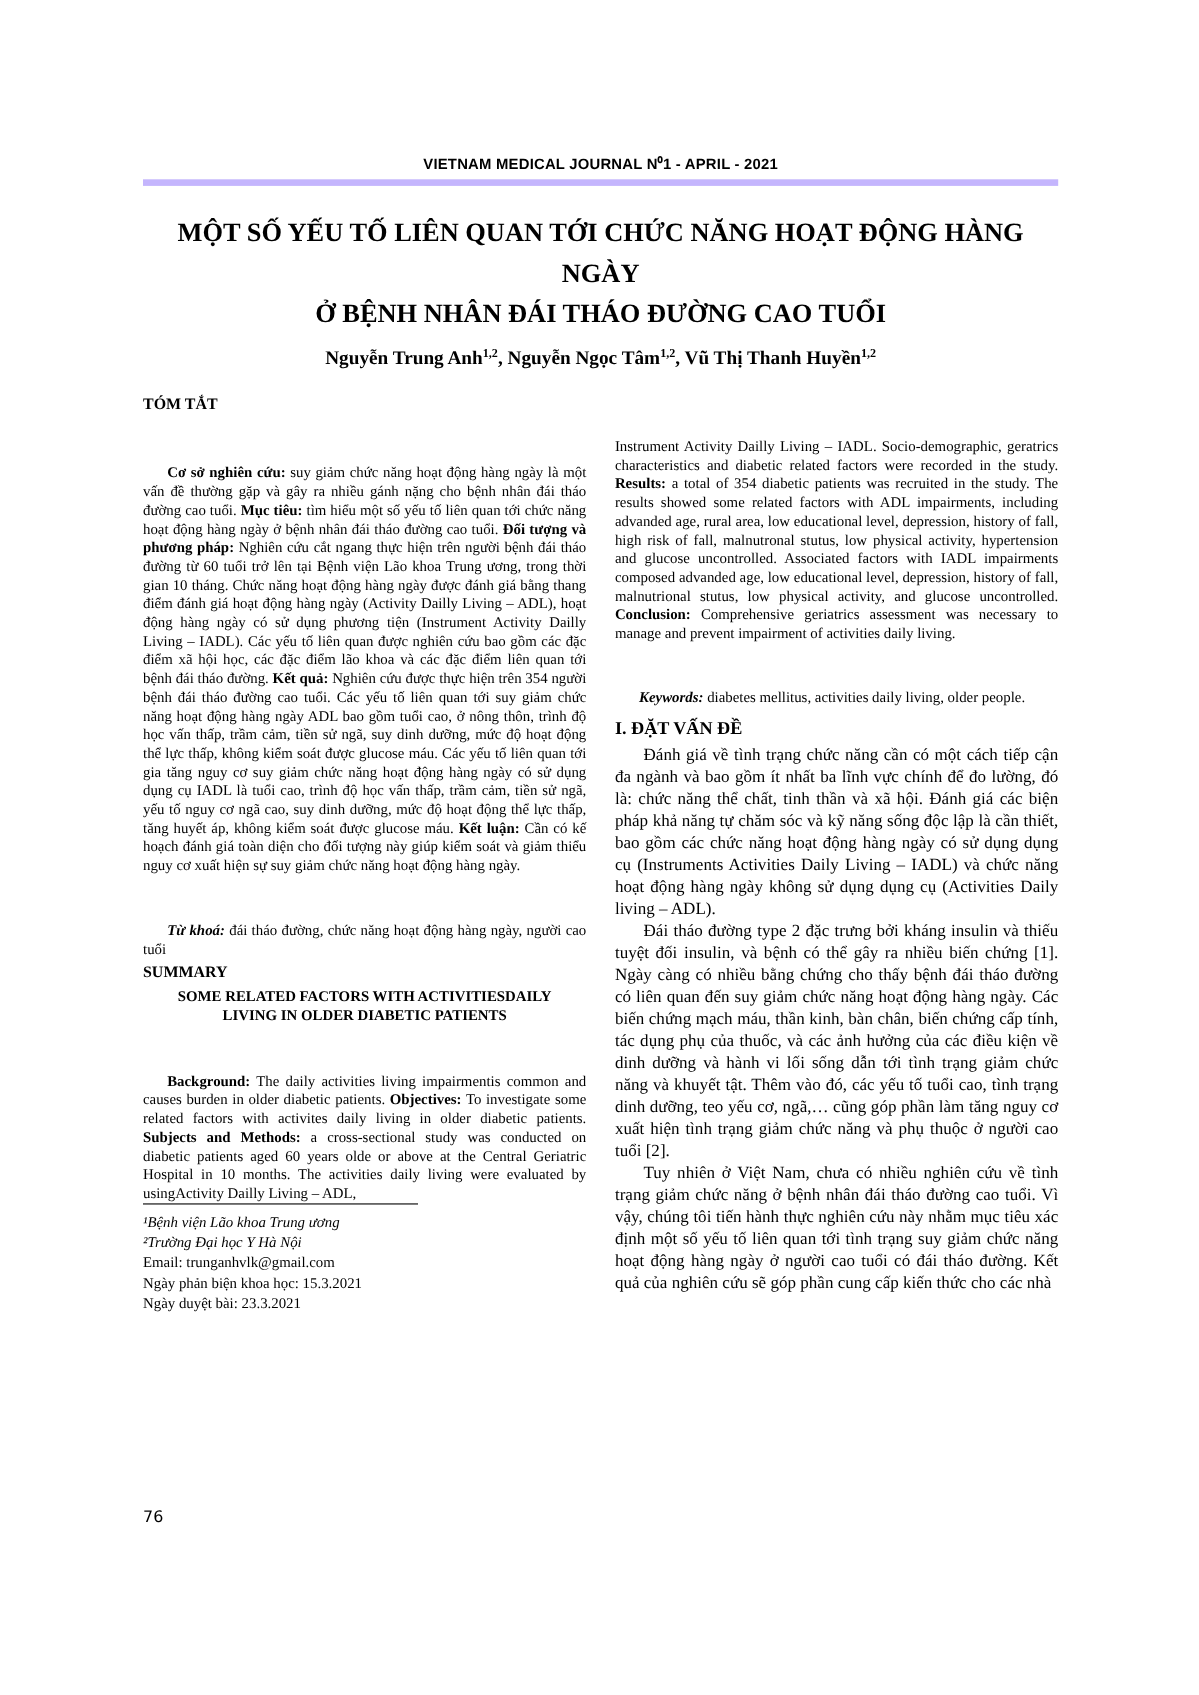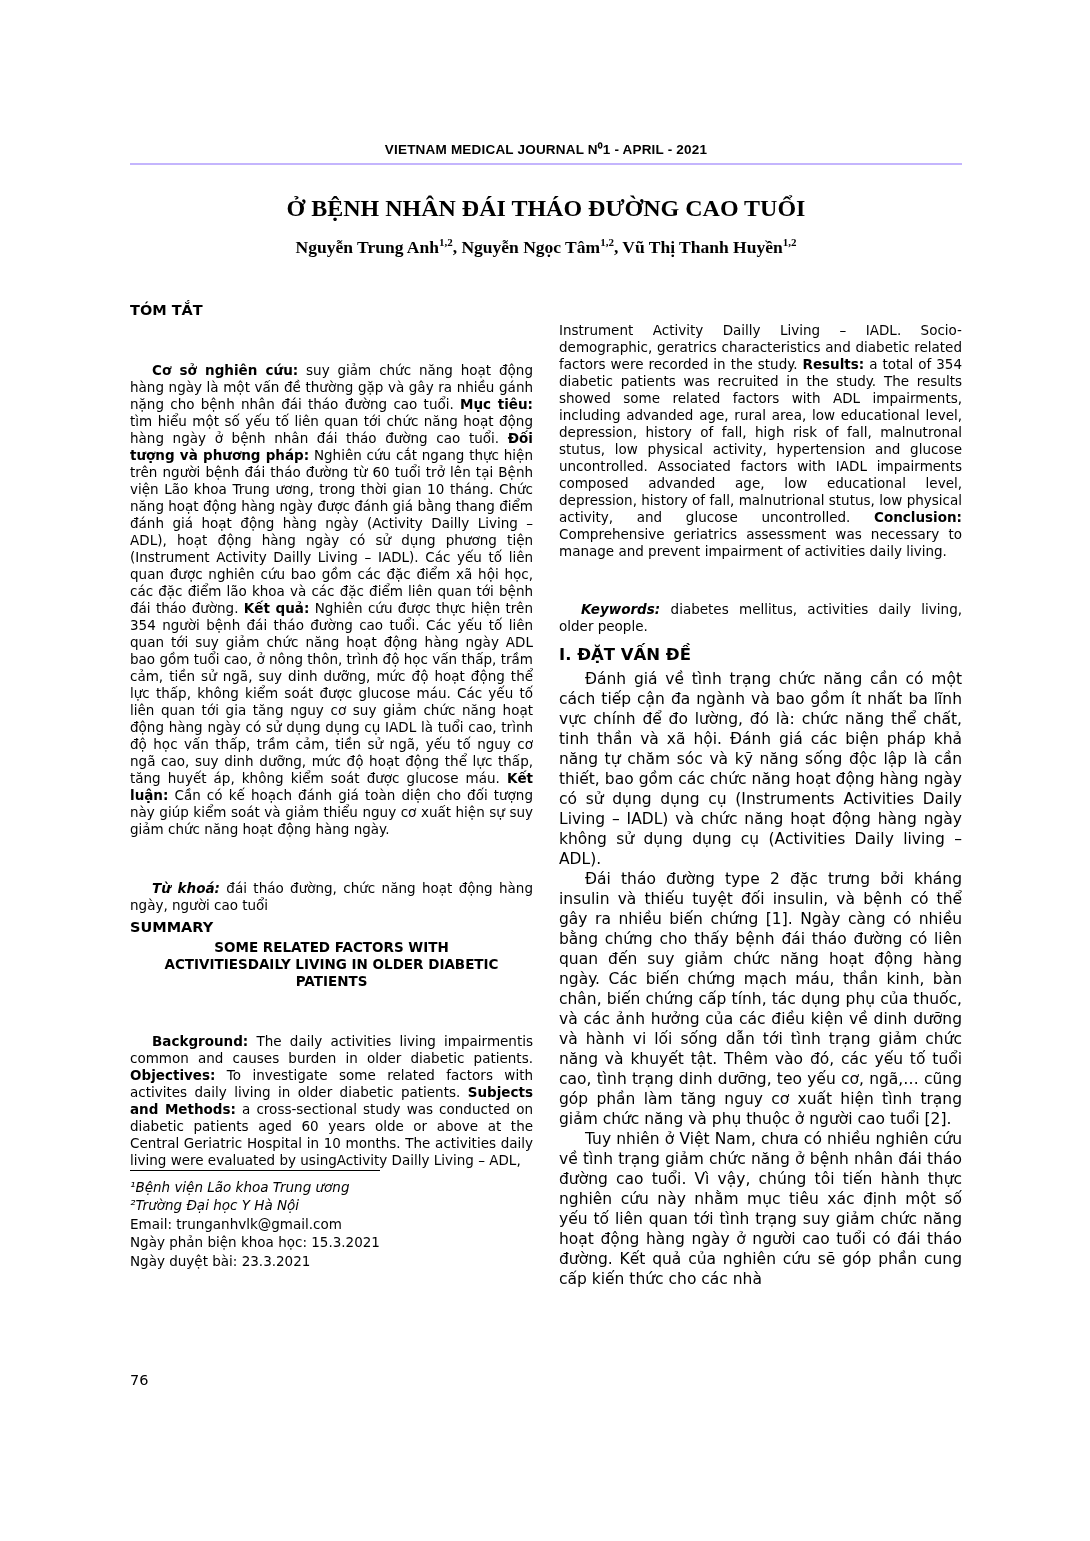--- a/index.html
+++ b/index.html
@@ -11,21 +11,21 @@
     -webkit-font-smoothing:antialiased;
   }
   .page {
     position:relative;
     width:1090px; min-height:1541px;
     padding:140px 128px 40px 130px;
     background:#fff;
   }
   .journal-header {
     text-align:center;
-    border-bottom:2px solid #c4b5fd;
+    border-bottom:6px solid #c4b5fd;
     padding-bottom:5px;
   }
   .journal-title {
     font-family:"Liberation Sans", sans-serif;
     font-weight:700; font-size:13.5px; letter-spacing:.2px;
   }
   .article-title {
     margin-top:25px;
     text-align:center;
     font-family:"Liberation Serif", serif;
@@ -36,21 +36,22 @@
   .authors-line {
     margin-top:10px;
     text-align:center;
     font-family:"Liberation Serif", serif;
     font-size:17.5px; font-weight:700;
   }
   .columns {
     display:flex; gap:26px;
     margin-top:20px;
     height:1014px;
-    align-items:center;
+    align-items:flex-start;
+    font-family:Liberation Serif, serif;
   }
   .col { width:404px; text-align:justify; }
   .col-left { display:flex; flex-direction:column; }
   .section-heading {
     font-size:14.5px; font-weight:700;
     text-align:left; margin:4px 0 3px;
   }
   .intro-heading { font-size:16.5px; margin:10px 0 5px; }
   .en-subtitle {
     font-size:13.5px; font-weight:700;
@@ -83,20 +84,21 @@
 </head>
 <body>
 
 <div class="page">
 
   <header class="journal-header">
     <div class="journal-title">VIETNAM MEDICAL JOURNAL N⁰1 - APRIL - 2021</div>
   </header>
 
   <h1 class="article-title">
+    <span class="title-line">MỘT SỐ YẾU TỐ LIÊN QUAN TỚI CHỨC NĂNG HOẠT ĐỘNG HÀNG NGÀY</span>
     <span class="title-line">Ở BỆNH NHÂN ĐÁI THÁO ĐƯỜNG CAO TUỔI</span>
   </h1>
 
   <div class="authors-line"><span>Nguyễn Trung Anh</span><span class="seg-sup">1,2</span><span>, Nguyễn Ngọc Tâm</span><span class="seg-sup">1,2</span><span>, Vũ Thị Thanh Huyền</span><span class="seg-sup">1,2</span></div>
 
   <div class="columns">
 
     <div class="col col-left">
       <h2 class="section-heading">TÓM TẮT</h2>
       <p class="abstract para-indent"><span class="seg-bold">Cơ sở nghiên cứu:</span><span> suy giảm chức năng hoạt động hàng ngày là một vấn đề thường gặp và gây ra nhiều gánh nặng cho bệnh nhân đái tháo đường cao tuổi. </span><span class="seg-bold">Mục tiêu:</span><span> tìm hiểu một số yếu tố liên quan tới chức năng hoạt động hàng ngày ở bệnh nhân đái tháo đường cao tuổi. </span><span class="seg-bold">Đối tượng và phương pháp:</span><span> Nghiên cứu cắt ngang thực hiện trên người bệnh đái tháo đường từ 60 tuổi trở lên tại Bệnh viện Lão khoa Trung ương, trong thời gian 10 tháng. Chức năng hoạt động hàng ngày được đánh giá bằng thang điểm đánh giá hoạt động hàng ngày (Activity Dailly Living – ADL), hoạt động hàng ngày có sử dụng phương tiện (Instrument Activity Dailly Living – IADL). Các yếu tố liên quan được nghiên cứu bao gồm các đặc điểm xã hội học, các đặc điểm lão khoa và các đặc điểm liên quan tới bệnh đái tháo đường. </span><span class="seg-bold">Kết quả:</span><span> Nghiên cứu được thực hiện trên 354 người bệnh đái tháo đường cao tuổi. Các yếu tố liên quan tới suy giảm chức năng hoạt động hàng ngày ADL bao gồm tuổi cao, ở nông thôn, trình độ học vấn thấp, trầm cảm, tiền sử ngã, suy dinh dưỡng, mức độ hoạt động thể lực thấp, không kiểm soát được glucose máu. Các yếu tố liên quan tới gia tăng nguy cơ suy giảm chức năng hoạt động hàng ngày có sử dụng dụng cụ IADL là tuổi cao, trình độ học vấn thấp, trầm cảm, tiền sử ngã, yếu tố nguy cơ ngã cao, suy dinh dưỡng, mức độ hoạt động thể lực thấp, tăng huyết áp, không kiểm soát được glucose máu. </span><span class="seg-bold">Kết luận:</span><span> Cần có kế hoạch đánh giá toàn diện cho đối tượng này giúp kiểm soát và giảm thiểu nguy cơ xuất hiện sự suy giảm chức năng hoạt động hàng ngày.</span></p>

